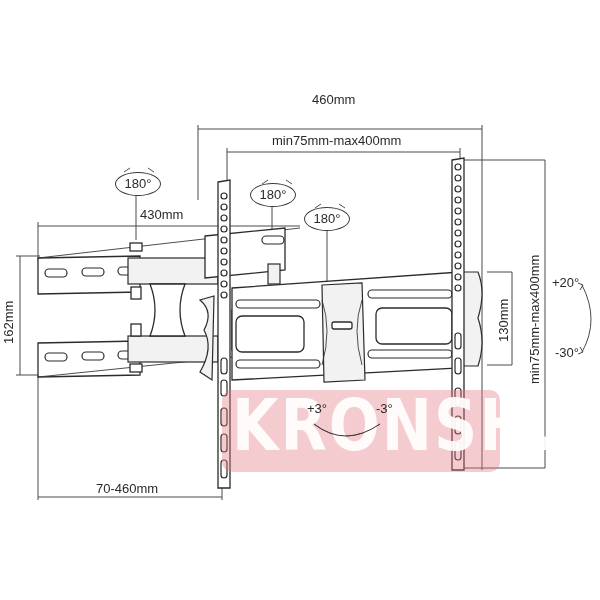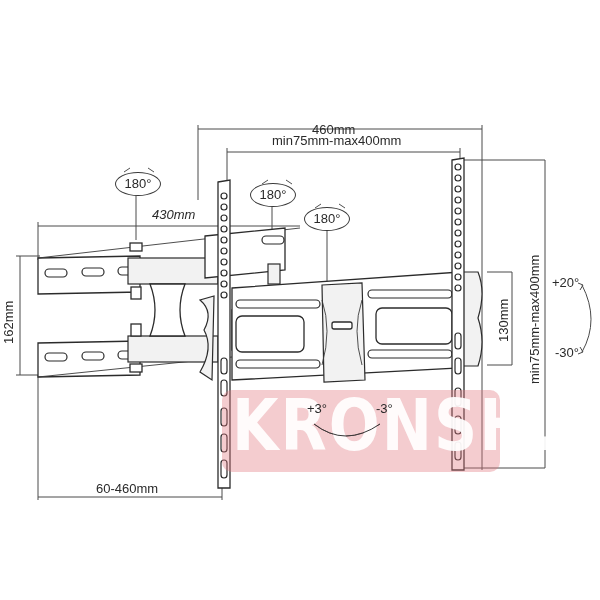--- a/index.html
+++ b/index.html
@@ -181,25 +181,25 @@
     </g>
   </svg>
 
   <div class="watermark"></div>
   <div class="watermark-text">KRONSH.RU</div>
 
   <svg width="600" height="600" viewBox="0 0 600 600" style="pointer-events:none">
     <path d="M314 424 Q345 448 380 424" stroke="#3a3a3a" stroke-width="1" fill="none"></path>
   </svg>
 
-  <div class="label" style="left:312px; top:123px;">460mm</div>
+  <div class="label" style="left:312px; top:93px;">460mm</div>
   <div class="label" style="left:272px; top:134px;">min75mm-max400mm</div>
-  <div class="label" style="left:152px; top:208px;font-style:italic;">430mm</div>
+  <div class="label" style="left:140px; top:208px;">430mm</div>
   <div class="label v" style="left:2px; top:344px;">162mm</div>
-  <div class="label" style="left:96px; top:482px;">60-460mm</div>
+  <div class="label" style="left:96px; top:482px;">70-460mm</div>
   <div class="label v" style="left:497px; top:342px;">130mm</div>
   <div class="label v" style="left:528px; top:384px;">min75mm-max400mm</div>
 
   <div class="badge" style="left:115px; top:172px;">180°</div>
   <div class="badge" style="left:250px; top:183px;">180°</div>
   <div class="badge" style="left:304px; top:207px;">180°</div>
 
   <div class="label" style="left:552px; top:276px;text-align:right;">+20°</div>
   <div class="label" style="left:555px; top:346px;">-30°</div>
 

